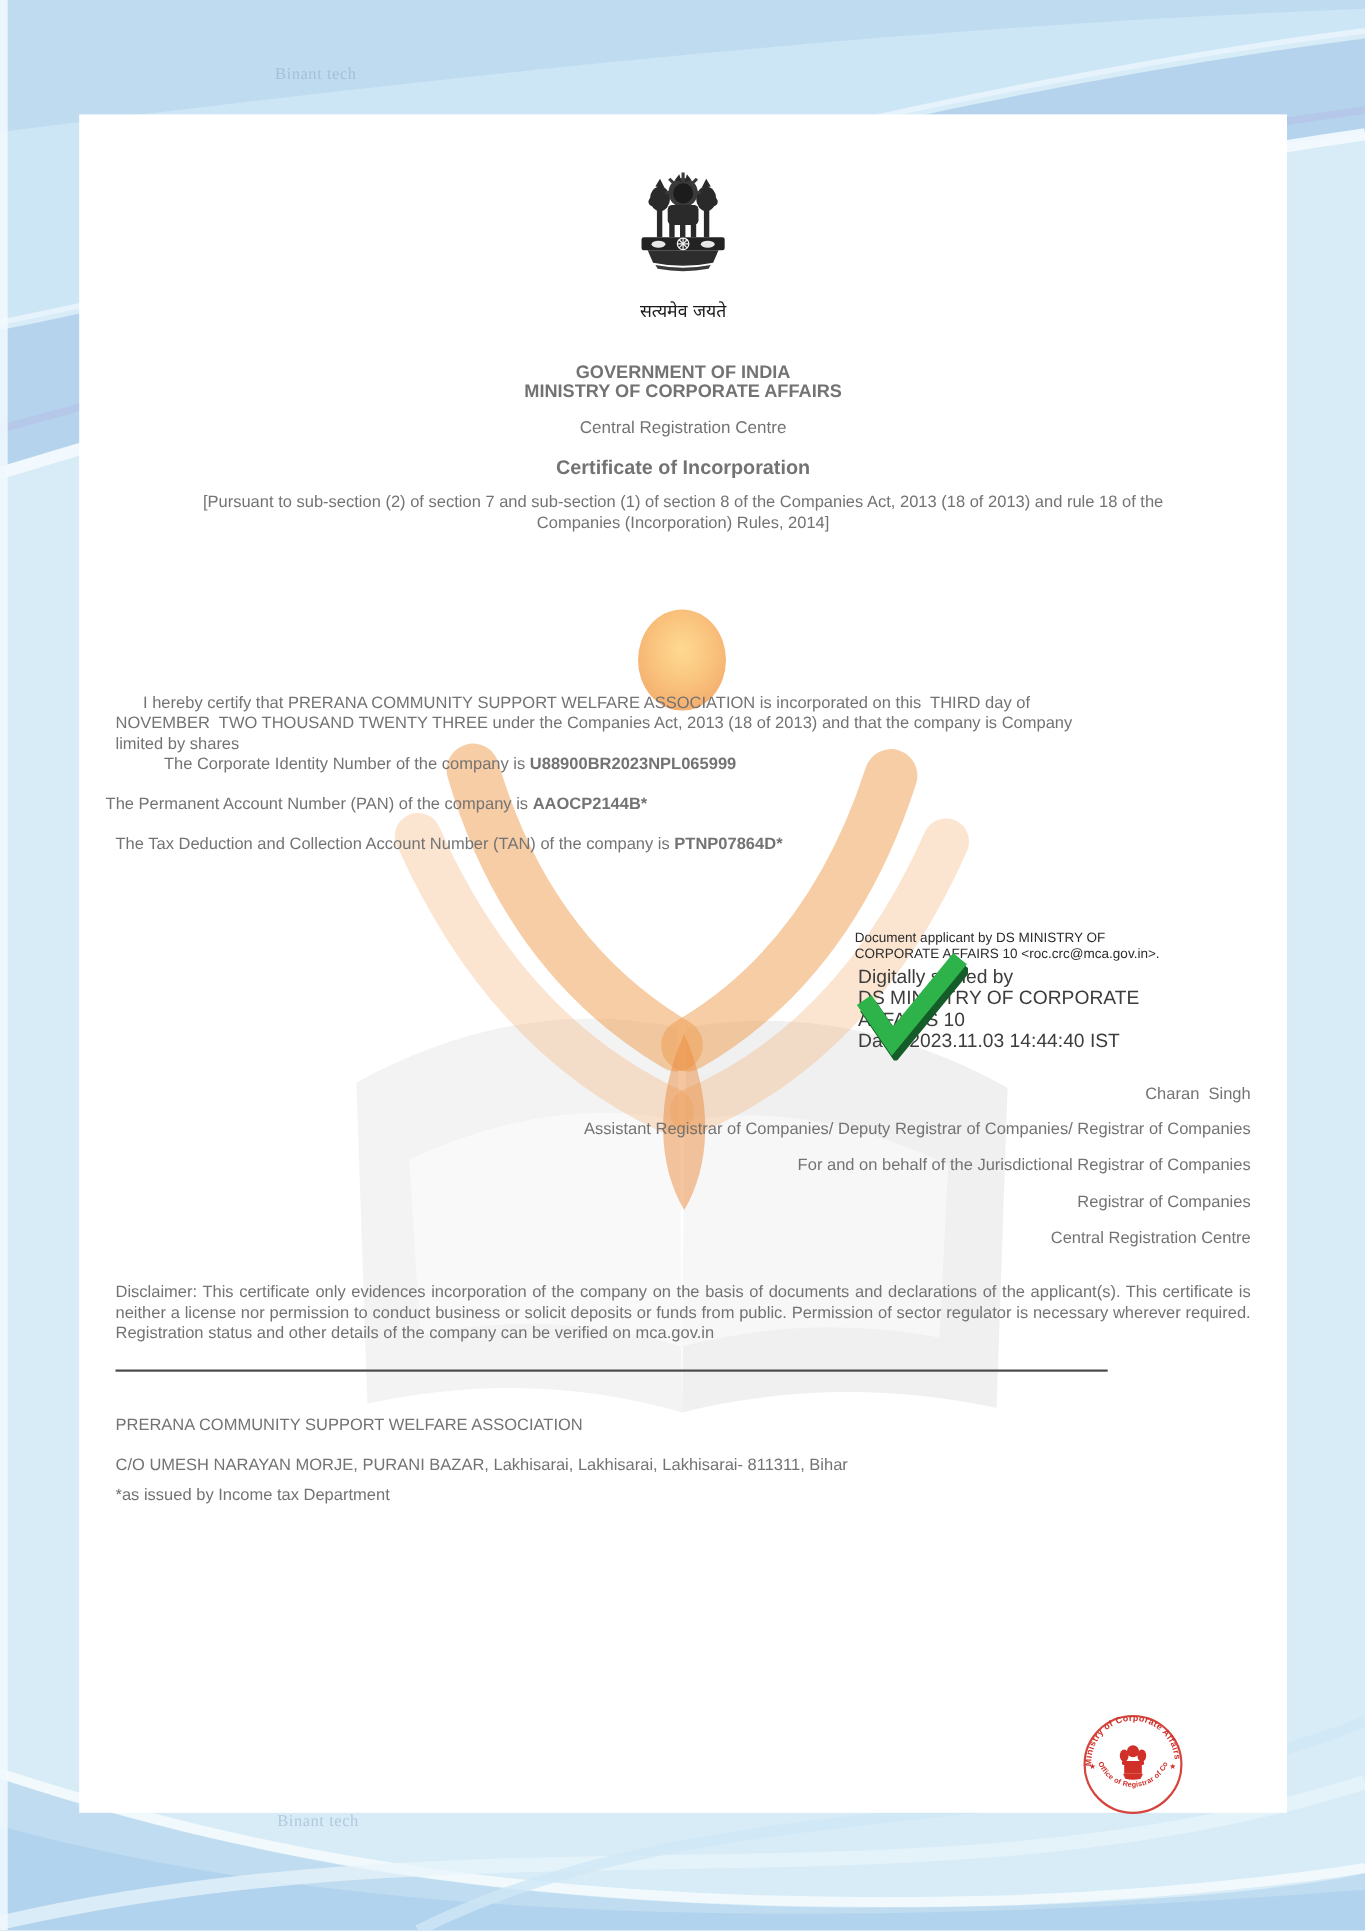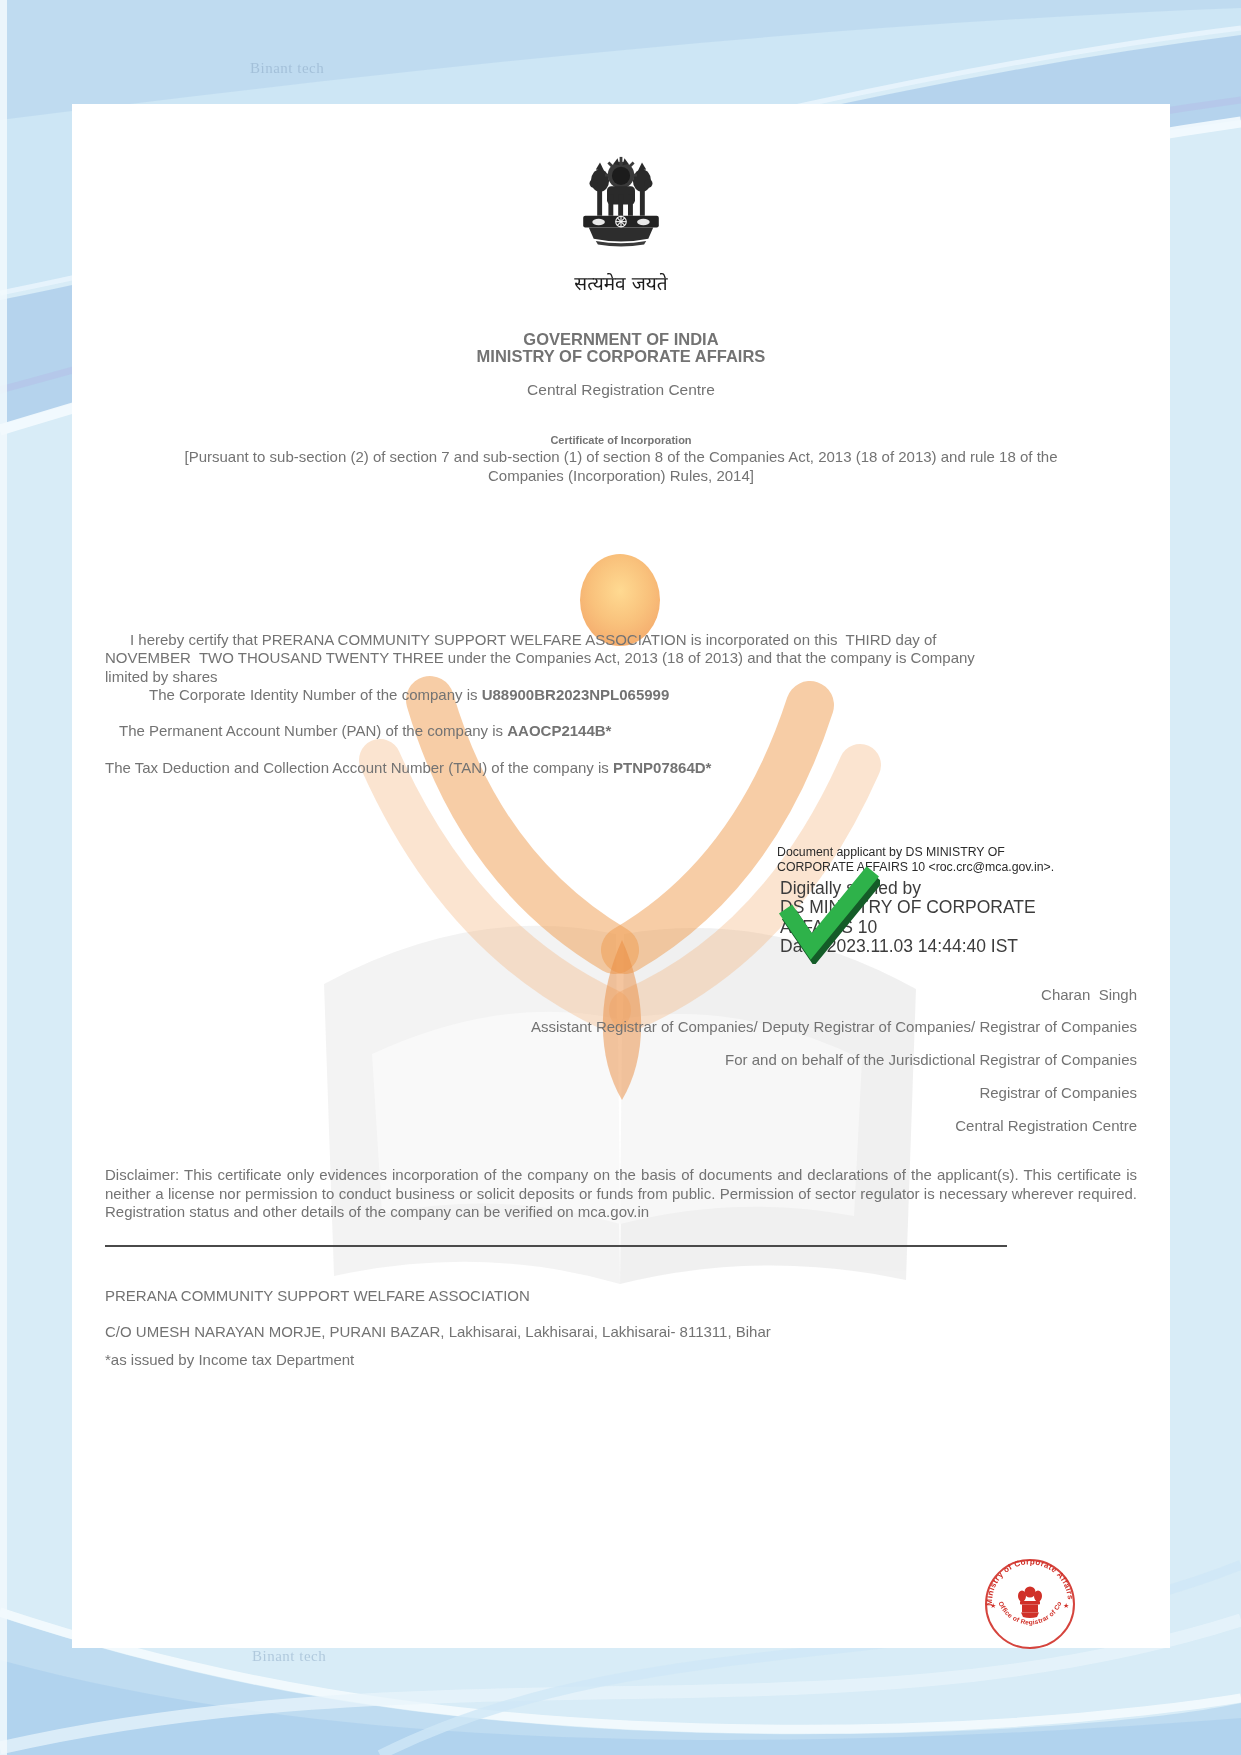--- a/index.html
+++ b/index.html
@@ -19,21 +19,21 @@
     position:absolute;left:72px;top:104px;width:1098px;height:1544px;
     background:#ffffff;z-index:2;
   }
   .wm-svg{position:absolute;left:0;top:0;z-index:0;}
   .txt{position:absolute;z-index:3;color:#737373;font-size:15px;line-height:18.6px;}
   .center{left:33px;width:1032px;text-align:center;}
   .bold{font-weight:bold;}
   .pre{white-space:pre-wrap;}
   .right{left:33px;width:1032px;text-align:right;}
   .emblem-wrap{position:absolute;left:0;top:34px;width:1098px;text-align:center;z-index:3;}
-  .motto{font-size:19px;color:#1a1a1a;margin-top:2px;font-family:"DejaVu Sans", sans-serif;}
+  .motto{font-size:16px;color:#1a1a1a;margin-top:2px;font-family:"DejaVu Sans", sans-serif;}
   .sig-small{position:absolute;left:705px;top:741px;z-index:3;font-size:12.3px;line-height:14.8px;color:#2b2b2b;}
   .sig-big{position:absolute;left:708px;top:775px;z-index:3;font-size:17.5px;line-height:19.4px;color:#3c3c3c;}
   .check{position:absolute;left:700px;top:748px;z-index:4;}
   .rule{position:absolute;left:33px;top:1141px;width:902px;border-top:2px solid #4a4a4a;z-index:3;}
   .stamp{position:absolute;left:910px;top:1452px;z-index:3;}
 </style>
 </head>
 <body>
 
 <div id="canvas">
@@ -134,31 +134,31 @@
           <ellipse cx="48" cy="109" rx="9" ry="4.5"></ellipse>
           <ellipse cx="112" cy="109" rx="9" ry="4.5"></ellipse>
         </g>
       </svg>
       <div class="motto">सत्यमेव जयते</div>
     </div>
 
     <div class="txt center bold" style="top:226px;font-size:16.5px;">GOVERNMENT OF INDIA</div>
     <div class="txt center bold" style="top:243px;font-size:16.5px;">MINISTRY OF CORPORATE AFFAIRS</div>
     <div class="txt center" style="top:277px;font-size:15.5px;">Central Registration Centre</div>
-    <div class="txt center bold" style="top:327px;font-size:11px;">Certificate of Incorporation</div>
+    <div class="txt center bold" style="top:312px;font-size:18px;">Certificate of Incorporation</div>
     <div class="txt" style="top:344px;left:89px;width:920px;text-align:center;">[Pursuant to sub-section (2) of section 7 and sub-section (1) of section 8 of the Companies Act, 2013 (18 of 2013) and rule 18 of the Companies (Incorporation) Rules, 2014]</div>
 
     <div class="txt pre" style="top:508px;left:33px;width:906px;">
       <span>I hereby certify that </span><span>PRERANA COMMUNITY SUPPORT WELFARE ASSOCIATION</span><span> is incorporated on this  THIRD day of NOVEMBER  TWO THOUSAND TWENTY THREE under the Companies Act, 2013 (18 of 2013) and that the company is Company limited by shares</span>
     </div>
 
     <div class="txt" style="top:582px;left:33px;margin-left:44px;">
       <span>The Corporate Identity Number of the company is </span><span class="bold">U88900BR2023NPL065999</span>
     </div>
-    <div class="txt" style="top:618px;left:47px;">
+    <div class="txt" style="top:618px;left:24px;">
       <span>The Permanent Account Number (PAN) of the company is </span><span class="bold">AAOCP2144B*</span>
     </div>
     <div class="txt" style="top:655px;left:33px;">
       <span>The Tax Deduction and Collection Account Number (TAN) of the company is </span><span class="bold">PTNP07864D*</span>
     </div>
 
 
     <div class="sig-small">
       <div>Document applicant by DS MINISTRY OF</div>
       <div>CORPORATE AFFAIRS 10 &lt;roc.crc@mca.gov.in&gt;.</div>

